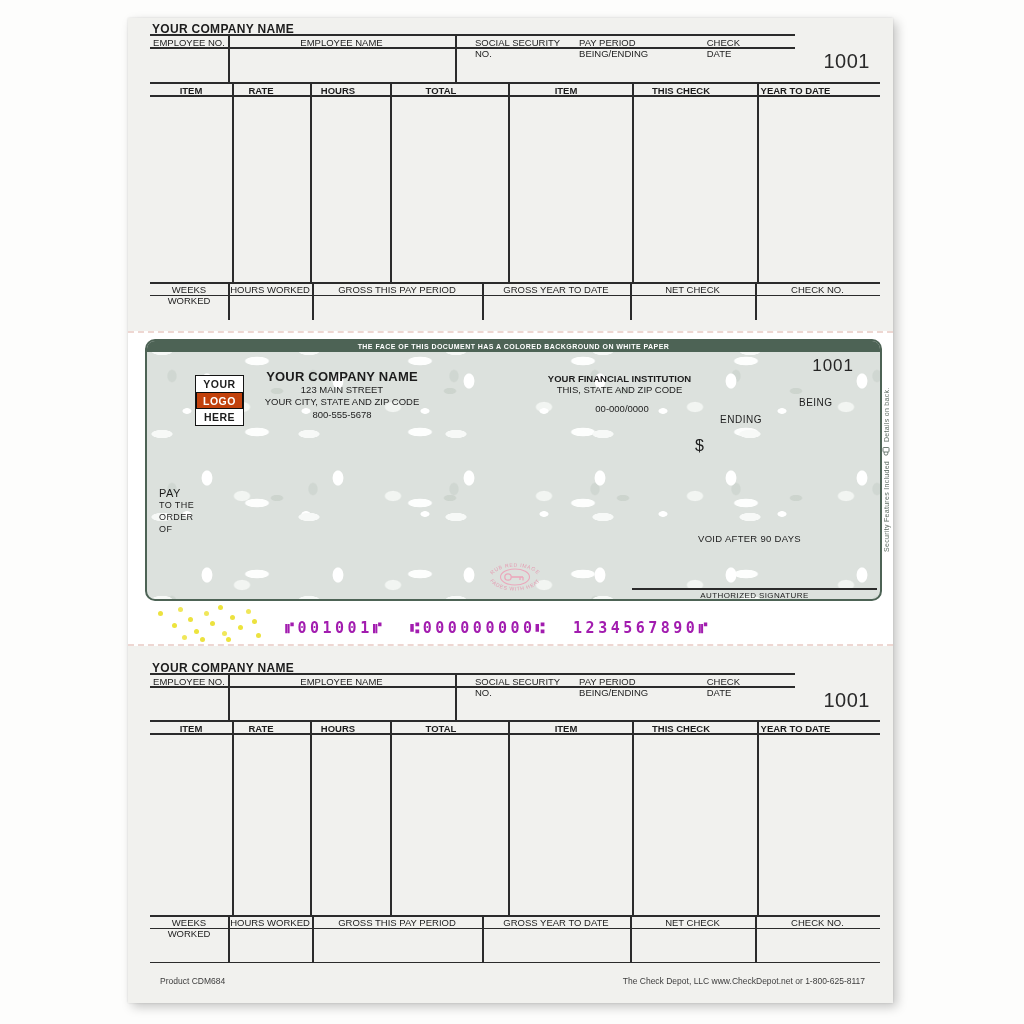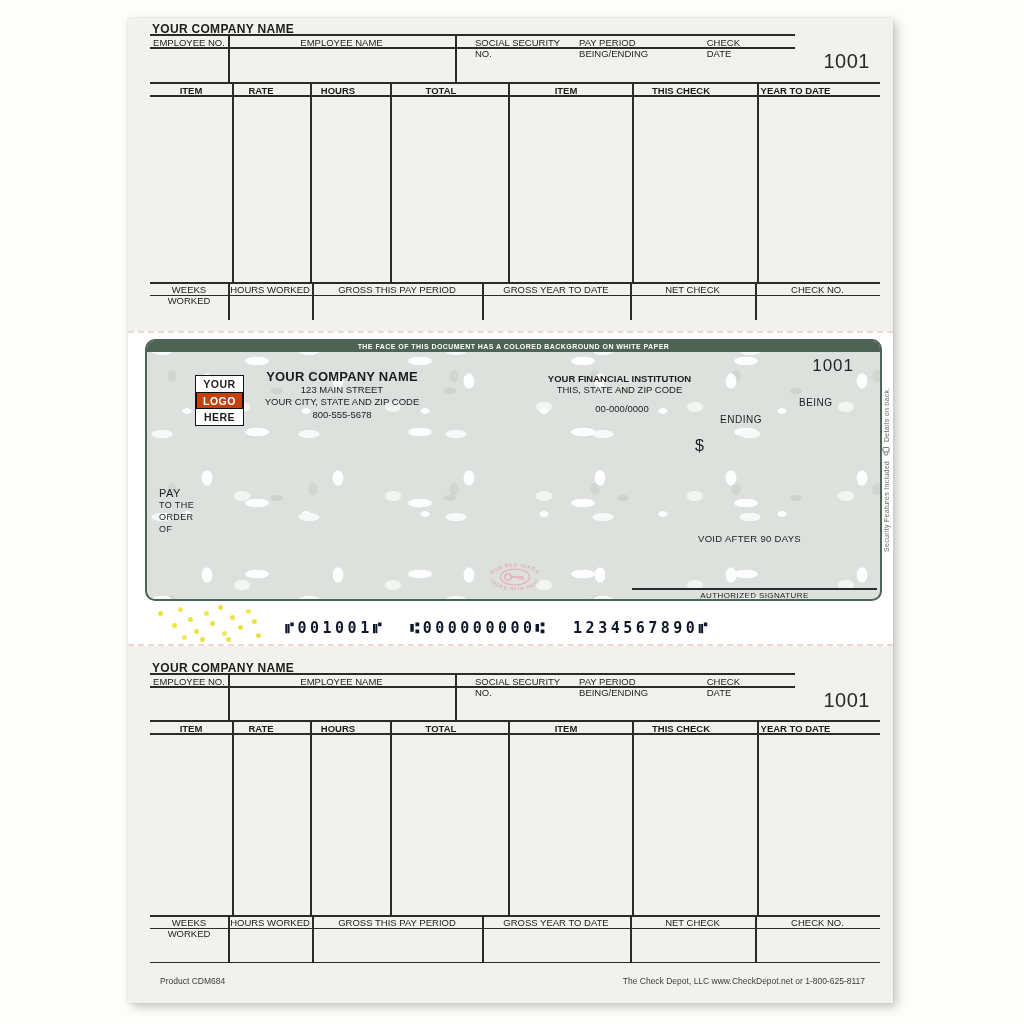--- a/index.html
+++ b/index.html
@@ -87,21 +87,21 @@
   .sig-line{position:absolute;left:485px;top:247px;width:245px;height:1.5px;background:#2b2b2b;}
   .sig-label{position:absolute;left:485px;top:249.5px;width:245px;text-align:center;font-size:8px;letter-spacing:.4px;}
   .heat-icon{position:absolute;left:338px;top:213px;width:60px;height:45px;}
 
   .vertical-strip{position:absolute;left:752px;top:6px;width:13px;height:262px;}
   .vertical-strip .vtxt{writing-mode:vertical-rl;transform:rotate(180deg);height:100%;width:100%;
        display:flex;align-items:center;justify-content:center;gap:5px;
        font-size:7px;color:#5f6e64;letter-spacing:.3px;}
 
   .micr{position:absolute;left:157px;top:286px;font-family:"DejaVu Sans Mono","DejaVu Sans",monospace;
-        font-size:15px;font-weight:600;letter-spacing:3.5px;color:#0f172a;white-space:pre;}
+        font-size:15px;font-weight:600;letter-spacing:3.5px;color:#a21caf;white-space:pre;}
   .dots{position:absolute;left:30px;top:278px;width:5px;height:5px;border-radius:50%;background:#ece23f;
         box-shadow:14px 12px 0 #ede43c, 20px -4px 0 #f0e75a, 30px 6px 0 #ece23f, 36px 18px 0 #ede43c,
                    46px 0 0 #f0e75a, 52px 10px 0 #ece23f, 60px -6px 0 #ede43c, 64px 20px 0 #f0e75a,
                    72px 4px 0 #ece23f, 80px 14px 0 #ede43c, 88px -2px 0 #f0e75a, 94px 8px 0 #ece23f,
                    24px 24px 0 #f0e75a, 42px 26px 0 #ece23f, 68px 26px 0 #ede43c, 98px 22px 0 #ece23f;}
 
   
   .footer-left{position:absolute;left:32px;top:958px;font-size:8.5px;color:#3c3c3c;}
   .footer-right{position:absolute;right:28px;top:958px;font-size:8.5px;color:#3c3c3c;}
 </style>

